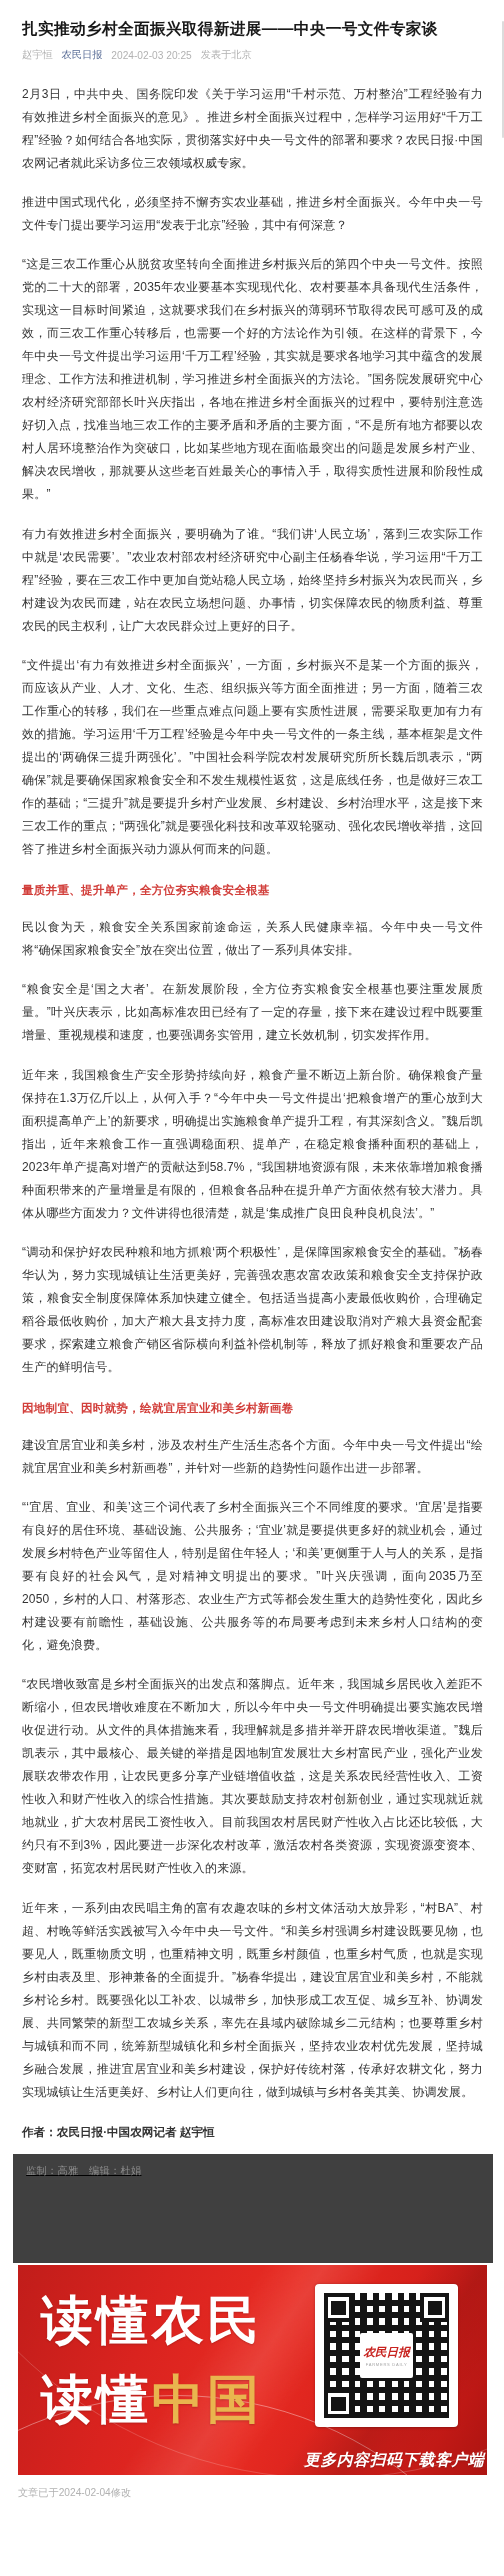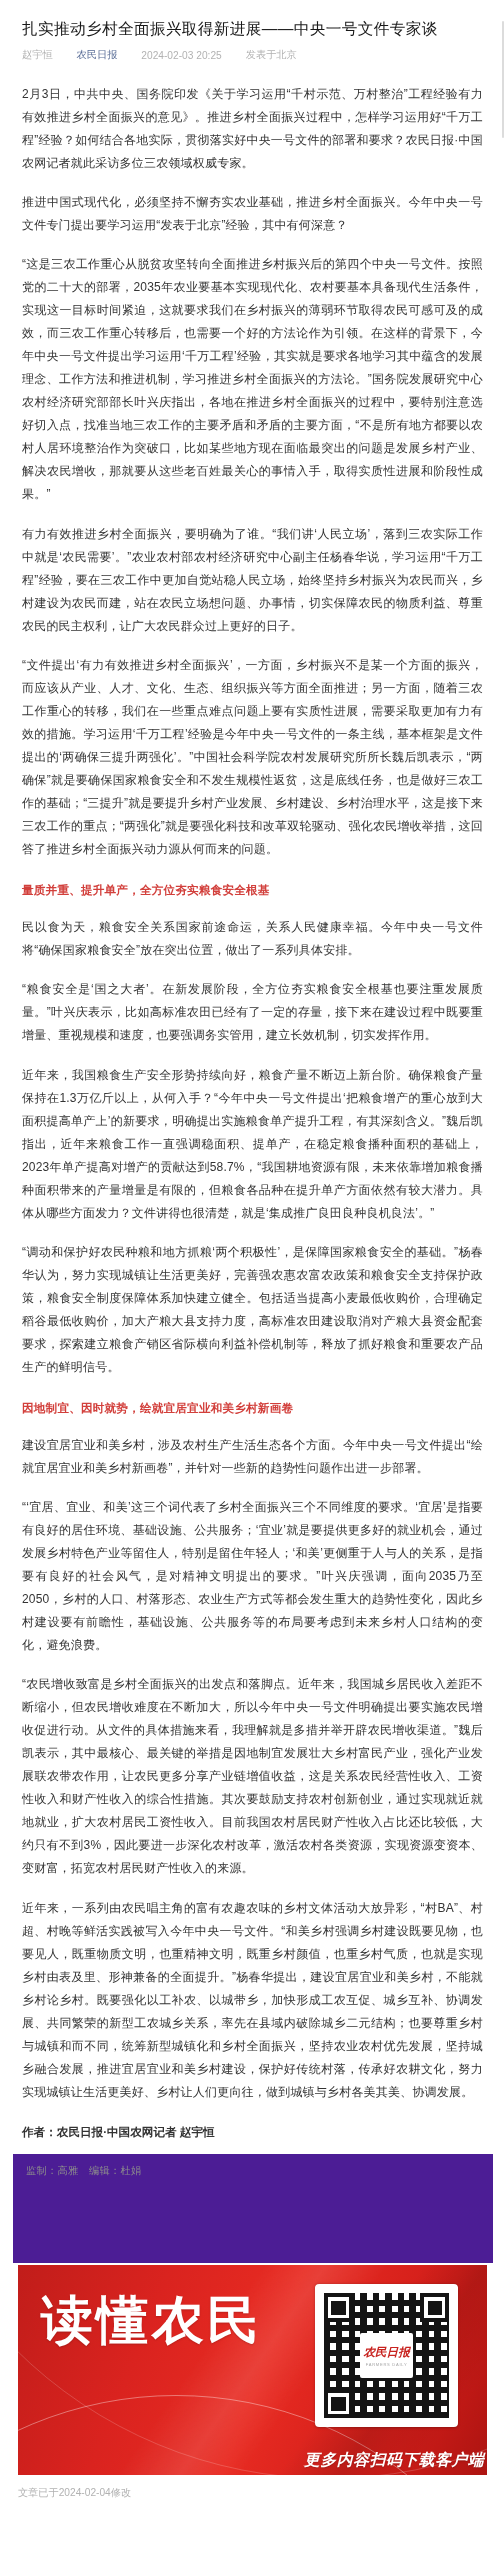--- a/index.html
+++ b/index.html
@@ -6,43 +6,44 @@
   body{
     width:505px;
     background:#ffffff;
     position:relative;
     font-family:"Liberation Sans","DejaVu Sans",sans-serif;
     -webkit-font-smoothing:antialiased;
   }
   .content{padding:17.7px 22px 0;}
   .title{
     font-size:15.7px;line-height:1.42;color:#191919;
-    font-weight:400;margin:0 0 8.2px;letter-spacing:0.3px;
+    font-weight:700;margin:0 0 8.2px;letter-spacing:0.3px;
   }
   .byline{
-    display:flex;align-items:center;gap:24px;
+    display:flex;align-items:center;gap:9px;
     font-size:10.2px;color:#b2b2b2;margin:0 0 20.5px;white-space:nowrap;
   }
   .byline .account{color:#576b95;cursor:pointer;}
   .para{
     font-size:12px;line-height:23px;color:#333333;
     margin:0 0 16.4px;text-align:justify;letter-spacing:0.2px;
   }
   .sec-heading{
     font-size:11.6px;line-height:16.4px;color:#d23f3b;
     font-weight:700;margin:20.5px 0 17.7px;letter-spacing:0.2px;
   }
   .author-line{
     font-size:11.6px;line-height:23px;color:#333333;
     font-weight:700;margin:2.7px 0 11px;
   }
   .credits-box{
-    background:#4c1d95;
+    background:#404040;
     margin:0 -9.5px;
     padding:10.2px 13.6px 85px;
+    text-decoration:underline;
   }
   .credits-text{font-size:10.2px;color:#8c8c8c;letter-spacing:0.3px;}
   .banner{
     position:relative;
     margin:2px -4.1px 0;
     height:210px;
     background:linear-gradient(112deg,#c11d1a 0%,#da231f 28%,#e82b22 52%,#d11d19 80%,#ad1411 100%);
     overflow:hidden;
     cursor:pointer;
     padding-left:32px;
@@ -153,20 +154,21 @@
     </div>
 
   <div class="credits-box">
     <div class="credits-text">监制：高雅　编辑：杜娟</div>
   </div>
 
   <div class="banner">
     <div class="banner-sheen"></div>
     <div class="slogan">
       <div class="slogan-line">读懂农民</div>
+      <div class="slogan-line second"><span>读懂</span><span class="gold">中国</span></div>
     </div>
     <div class="qr-wrap">
       <div class="qr">
         <div class="qr-pattern"></div>
         <div class="qr-finder tl"></div>
         <div class="qr-finder tr"></div>
         <div class="qr-finder bl"></div>
         <div class="qr-logo">
           <span class="qr-logo-cn">农民日报</span>
           <span class="qr-logo-en">FARMERS DAILY</span>

